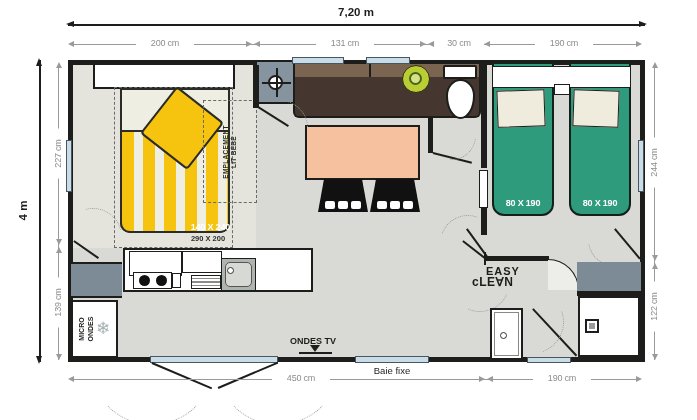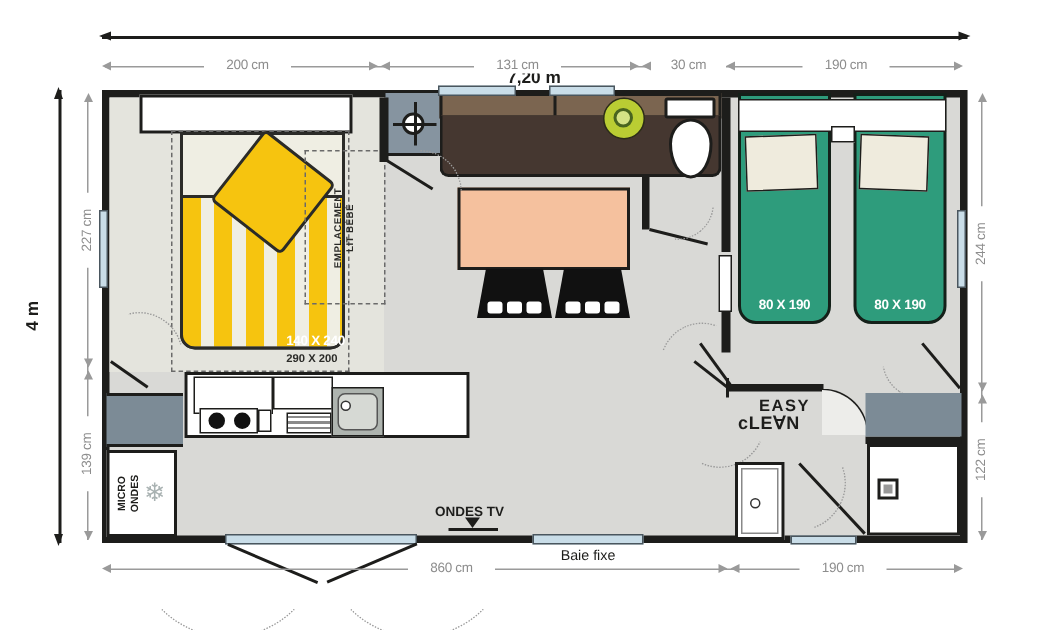--- a/index.html
+++ b/index.html
@@ -5,21 +5,21 @@
   html,body{margin:0;padding:0;background:#fff;}
   body{font-family:"Liberation Sans", sans-serif;}
   #stage{position:relative;width:697px;height:420px;background:#fff;overflow:hidden;}
   .abs{position:absolute;box-sizing:border-box;}
   .wall{position:absolute;background:#1d1d1b;box-sizing:border-box;}
   .win{position:absolute;background:#c9dde8;border:1px solid #4a565e;box-sizing:border-box;}
   .dl{position:absolute;background:#9a9a9a;}
   .dlk{position:absolute;background:#1d1d1b;}
   .dim{position:absolute;font-size:9px;line-height:11px;color:#8d8d8d;background:#fff;text-align:center;letter-spacing:-0.2px;}
   .dimv{position:absolute;font-size:9px;line-height:11px;color:#8d8d8d;background:#fff;text-align:center;transform:rotate(-90deg);letter-spacing:-0.2px;}
-  .big{position:absolute;font-size:11.5px;font-weight:bold;color:#1d1d1b;text-align:center;background:transparent;margin-top:40px;}
+  .big{position:absolute;font-size:11.5px;font-weight:bold;color:#1d1d1b;text-align:center;background:transparent;}
   .bigv{position:absolute;font-size:11.5px;font-weight:bold;color:#1d1d1b;text-align:center;transform:rotate(-90deg);}
   .tri{position:absolute;width:0;height:0;}
   .leaf{position:absolute;height:1.6px;background:#1d1d1b;transform-origin:left center;}
   .qarc{position:absolute;border:1.3px dotted #9b9b9b;border-radius:50%;border-color:#9b9b9b transparent transparent transparent;box-sizing:border-box;}
   .qarcB{position:absolute;border:1.3px dotted #9b9b9b;border-radius:50%;border-color:transparent transparent #9b9b9b transparent;box-sizing:border-box;}
   .bedlbl{position:absolute;font-size:9px;font-weight:bold;color:#fff;letter-spacing:-0.2px;}
 </style>
 </head>
 <body>
 
@@ -119,21 +119,21 @@
   <div class="abs" style="left:548px;top:259px;width:31px;height:31px;background:#ededea;border-top:1.5px solid #1d1d1b;border-right:1.5px solid #1d1d1b;border-radius:0 100% 0 0;"></div>
   <div class="abs" style="left:577px;top:262px;width:64px;height:29px;background:#7c8b96;"></div>
   <div class="abs" style="left:578px;top:296px;width:62px;height:61px;background:#fff;border:2px solid #1d1d1b;"></div>
   <div class="abs" style="left:585px;top:319px;width:14px;height:14px;background:#fff;border:2px solid #1d1d1b;"></div>
   <div class="abs" style="left:589px;top:323px;width:6px;height:6px;background:#999;"></div>
   <div class="abs" style="left:490px;top:308px;width:33px;height:52px;background:#fff;border:2px solid #1d1d1b;"></div>
   <div class="abs" style="left:494px;top:312px;width:25px;height:44px;border:1px solid #888;"></div>
   <div class="abs" style="left:500px;top:332px;width:7px;height:7px;background:#fff;border:1.5px solid #333;border-radius:50%;"></div>
   <div class="leaf" style="left:533px;top:308px;width:64px;transform:rotate(47deg);"></div>
   <div class="qarc" style="left:500px;top:290px;width:64px;height:64px;transform:rotate(115deg);"></div>
-  <div class="abs" style="left:490px;top:266px;width:66px;height:38px;color:#1d1d1b;font-weight:800;">
+  <div class="abs" style="left:470px;top:266px;width:66px;height:38px;color:#1d1d1b;font-weight:800;">
     <div style="font-size:11px;letter-spacing:1px;margin-left:16px;line-height:11px;">EASY</div>
     <div style="font-size:12px;letter-spacing:0.5px;margin-left:2px;margin-top:-1px;line-height:12px;">cLE∀N</div>
   </div>
 
   <div class="leaf" style="left:258px;top:106px;width:36px;transform:rotate(32deg);"></div>
   <div class="qarc" style="left:252px;top:100px;width:56px;height:56px;transform:rotate(45deg);"></div>
   <div class="leaf" style="left:74px;top:240px;width:30px;transform:rotate(35deg);"></div>
   <div class="qarc" style="left:64px;top:208px;width:58px;height:58px;transform:rotate(30deg);"></div>
 
   <div class="win" style="left:66px;top:140px;width:6px;height:52px;"></div>
@@ -191,18 +191,18 @@
   <div class="tri" style="left:651.5px;top:255px;border-left:3px solid transparent;border-right:3px solid transparent;border-top:6px solid #9a9a9a;"></div>
   <div class="tri" style="left:651.5px;top:263px;border-left:3px solid transparent;border-right:3px solid transparent;border-bottom:6px solid #9a9a9a;"></div>
   <div class="dimv" style="left:630px;top:156px;width:50px;height:13px;">244 cm</div>
   <div class="dimv" style="left:630px;top:300px;width:50px;height:13px;">122 cm</div>
 
   <div class="dl" style="left:70px;top:379px;width:570px;height:1px;"></div>
   <div class="tri" style="left:68px;top:376px;border-top:3px solid transparent;border-bottom:3px solid transparent;border-right:6px solid #9a9a9a;"></div>
   <div class="tri" style="left:636px;top:376px;border-top:3px solid transparent;border-bottom:3px solid transparent;border-left:6px solid #9a9a9a;"></div>
   <div class="tri" style="left:479px;top:376px;border-top:3px solid transparent;border-bottom:3px solid transparent;border-left:6px solid #9a9a9a;"></div>
   <div class="tri" style="left:487px;top:376px;border-top:3px solid transparent;border-bottom:3px solid transparent;border-right:6px solid #9a9a9a;"></div>
-  <div class="dim" style="left:272px;top:373px;width:58px;">860 cm</div>
+  <div class="dim" style="left:272px;top:373px;width:58px;">450 cm</div>
   <div class="dim" style="left:533px;top:373px;width:58px;">190 cm</div>
 
   <div class="abs" style="left:360px;top:365px;width:64px;text-align:center;font-size:9.5px;color:#1d1d1b;background:#fff;">Baie fixe</div>
 
 </div>
 
 </body></html>

